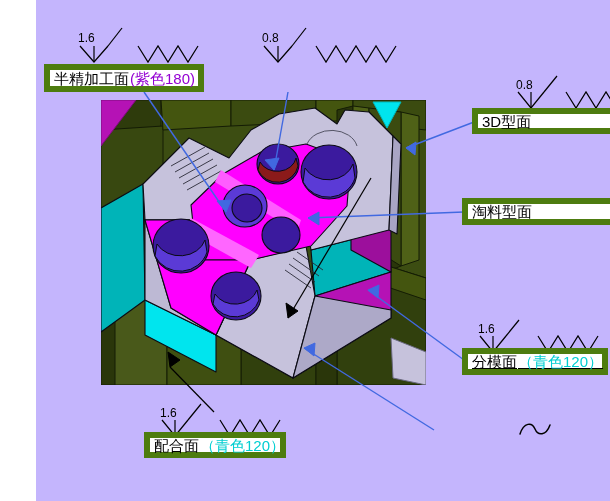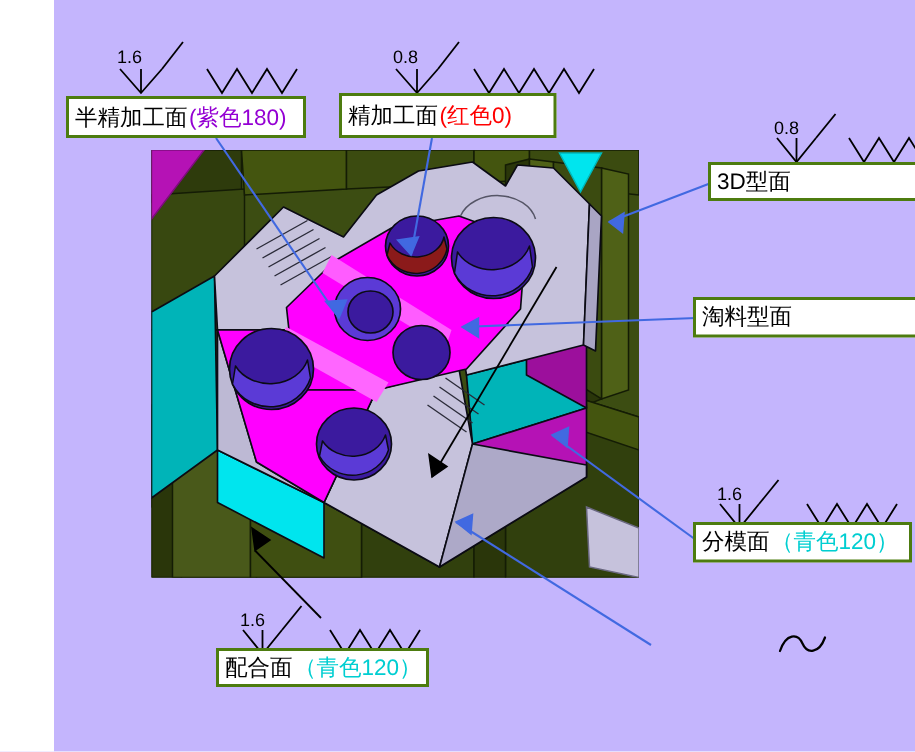--- a/index.html
+++ b/index.html
@@ -16,21 +16,21 @@
     height: 501px;
     background: #c4b5fd;
     overflow: hidden;
     margin-left: 36px;
   }
 
   
   .label-box {
     position: absolute;
     box-sizing: border-box;
-    border: 2px solid #4d7c0f;
+    border: 6px solid #4d7c0f;
     background: #ffffff;
     font-size: 15px;
     line-height: 1;
     color: #000000;
     white-space: nowrap;
     display: flex;
     align-items: center;
     padding: 0 4px;
     z-index: 40;
   }
@@ -265,34 +265,30 @@
     <svg width="34" height="20">
       <path d="M 2,14 C 6,2 14,2 17,9 C 20,16 28,16 32,5" fill="none" stroke="#000" stroke-width="1.5" stroke-linecap="round"></path>
     </svg>
   </div>
 
   <div class="label-box" style="left:8px; top:64px; width:160px; height:28px;">
     <span class="lbl-main">半精加工面</span>
       <span class="lbl-color" style="color:#9400D3;">(紫色180)</span>
   </div>
 
-  <div class="label-box" style="left:190px; top:62px; width:145px; height:30px;">
-    <span class="lbl-main">精加工面</span>
-      <span class="lbl-color" style="color:#FF0000;">(红色0)</span>
-  </div>
 
   <div class="label-box" style="left:436px; top:108px; width:167px; height:26px;">
     <span class="lbl-main">3D型面</span>
   </div>
 
   <div class="label-box" style="left:426px; top:198px; width:176px; height:27px;justify-content:space-between;">
     <span class="lbl-main">淘料型面</span>
   </div>
 
-  <div class="label-box" style="left:426px; top:348px; width:146px; height:27px;">
+  <div class="label-box" style="left:426px; top:348px; width:146px; height:27px;text-decoration:underline;">
     <span class="lbl-main">分模面</span>
       <span class="lbl-color" style="color:#00CED1;">（青色120）</span>
   </div>
 
   <div class="label-box" style="left:108px; top:432px; width:142px; height:26px;">
     <span class="lbl-main">配合面</span>
       <span class="lbl-color" style="color:#00CED1;">（青色120）</span>
   </div>
 
 

